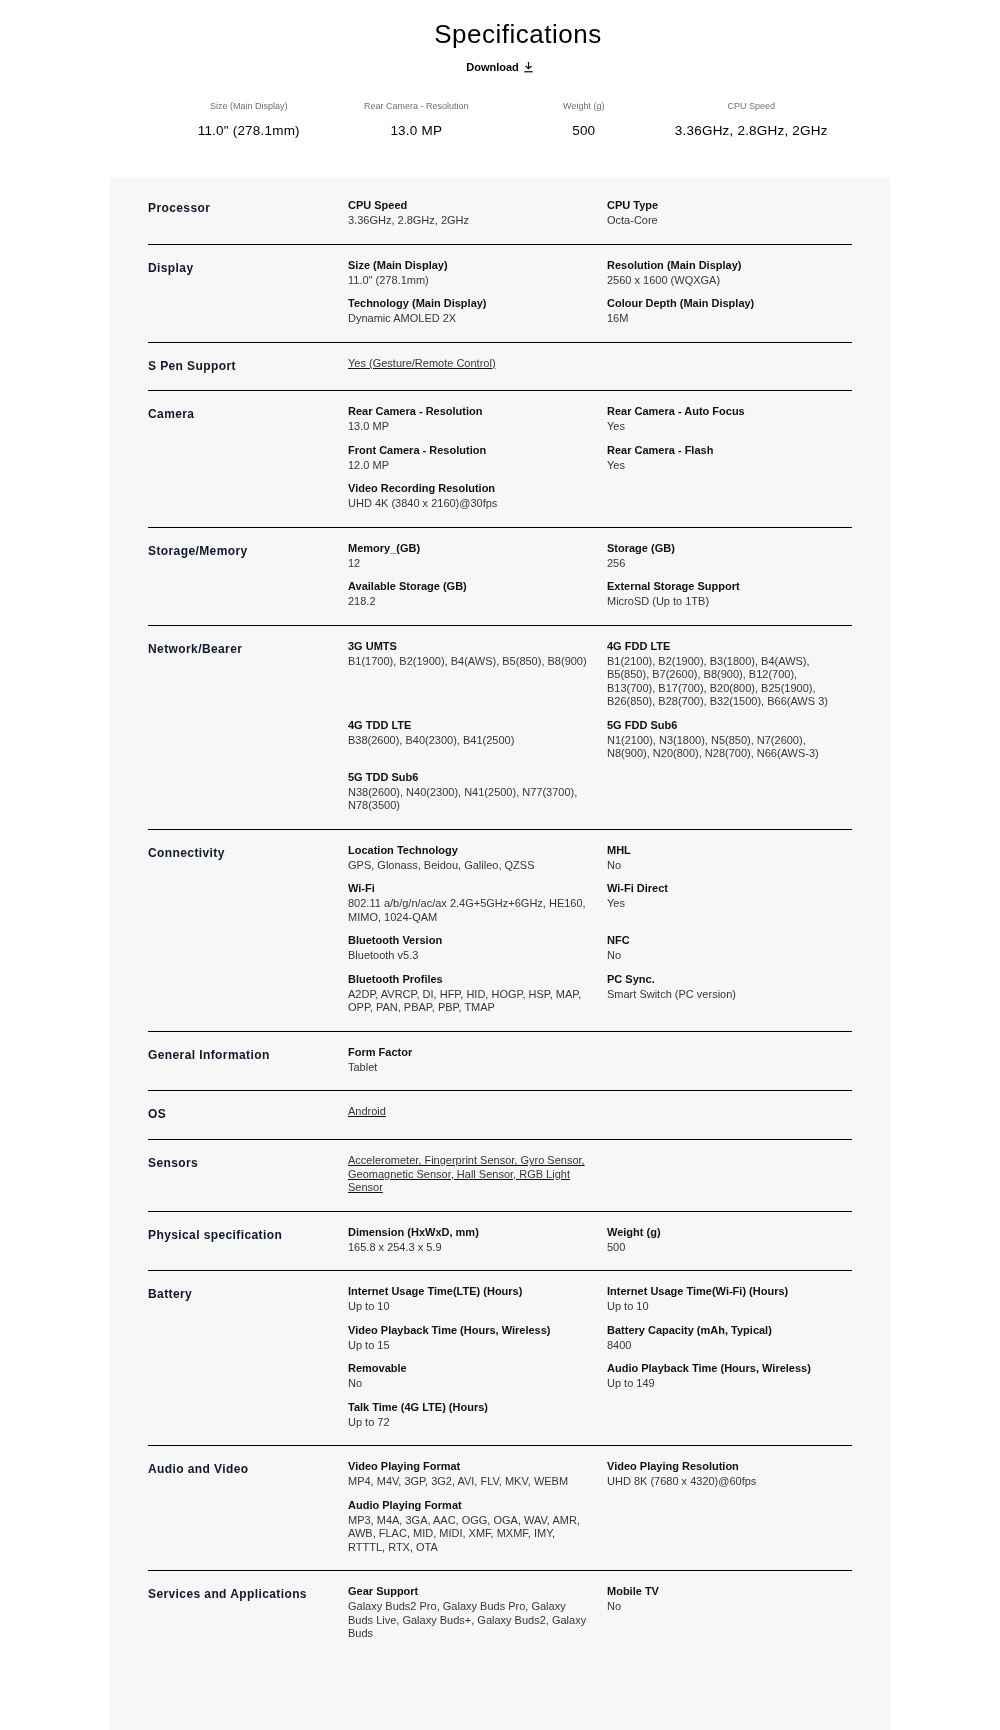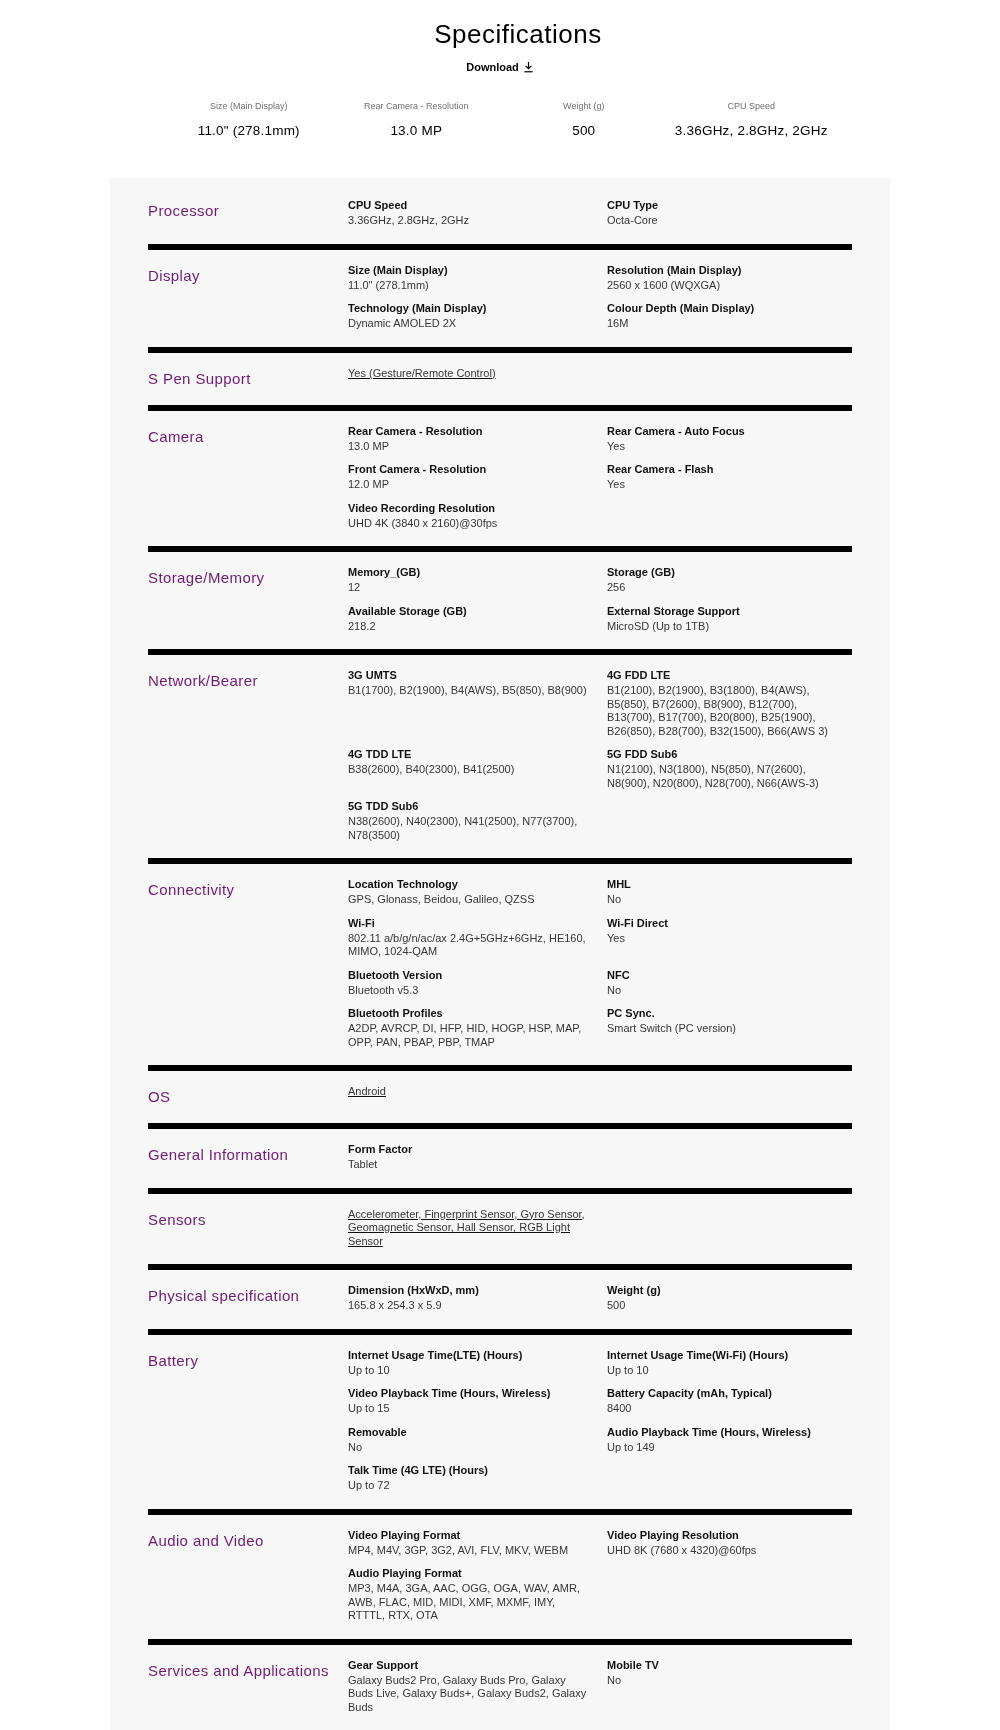--- a/index.html
+++ b/index.html
@@ -31,27 +31,27 @@
 
   
   .spec-table {
     width: 780px; margin-left: 110px; min-height: 1552px;
     background: #f7f7f7;
     padding: 7px 38px 30px 38px;
   }
   .spec-section {
     display: flex;
     padding: 14px 0 16px 0;
-    border-top: 6px solid #000000;
+    border-top: 1px solid #000000;
   }
   .spec-section:first-child { border-top: none; }
   .section-title {
     flex: 0 0 200px;
-    font-size: 15px; font-weight: 400; letter-spacing: 0.4px;
-    color: #701a75; line-height: 1.4; padding-top: 1px; padding-right: 12px;
+    font-size: 12px; font-weight: 700; letter-spacing: 0.4px;
+    color: #0f172a; line-height: 1.4; padding-top: 1px; padding-right: 12px;
   }
   .section-grid {
     flex: 1;
     display: grid; grid-template-columns: 259px 245px;
     row-gap: 10px; align-content: start;
   }
   .cell { padding-right: 16px; }
   .cell-label {
     font-size: 11px; font-weight: 700; color: #111;
     line-height: 13px; margin-bottom: 2px;
@@ -238,37 +238,37 @@
           <div class="cell-label">Bluetooth Profiles</div>
           <div class="cell-value">A2DP, AVRCP, DI, HFP, HID, HOGP, HSP, MAP, OPP, PAN, PBAP, PBP, TMAP</div>
         </div>
         <div class="cell">
           <div class="cell-label">PC Sync.</div>
           <div class="cell-value">Smart Switch (PC version)</div>
         </div>
       </div>
     </div>
     <div class="spec-section">
+      <div class="section-title">General Information</div>
+      <div class="section-grid">
+        <div class="cell">
+          <div class="cell-label">Form Factor</div>
+          <div class="cell-value">Tablet</div>
+        </div>
+      </div>
+    </div>
+    <div class="spec-section">
       <div class="section-title">OS</div>
       <div class="section-grid">
         <div class="cell cell-wide">
           <div class="cell-value">Android</div>
         </div>
       </div>
     </div>
     <div class="spec-section">
-      <div class="section-title">General Information</div>
-      <div class="section-grid">
-        <div class="cell">
-          <div class="cell-label">Form Factor</div>
-          <div class="cell-value">Tablet</div>
-        </div>
-      </div>
-    </div>
-    <div class="spec-section">
       <div class="section-title">Sensors</div>
       <div class="section-grid">
         <div class="cell cell-wide">
           <div class="cell-value">Accelerometer, Fingerprint Sensor, Gyro Sensor, Geomagnetic Sensor, Hall Sensor, RGB Light Sensor</div>
         </div>
       </div>
     </div>
     <div class="spec-section">
       <div class="section-title">Physical specification</div>
       <div class="section-grid">

